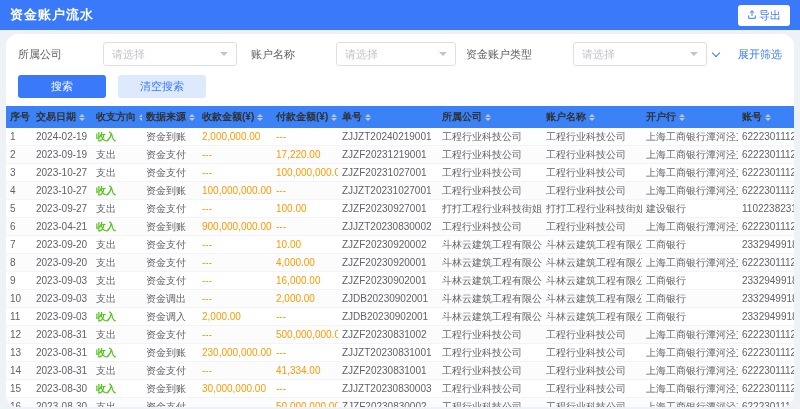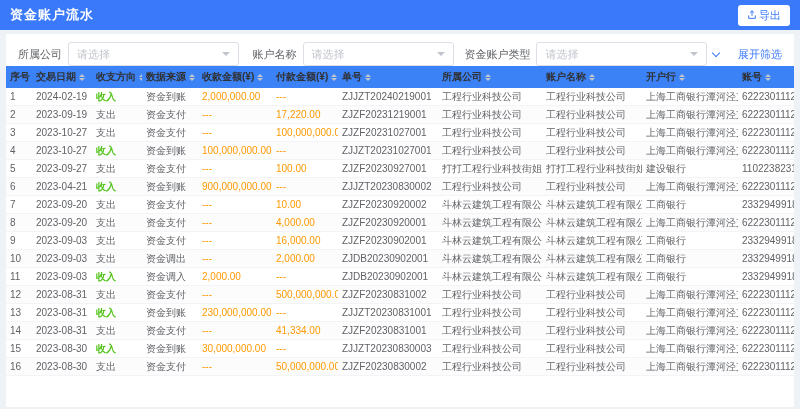--- a/index.html
+++ b/index.html
@@ -5,27 +5,27 @@
   * { margin:0; padding:0; box-sizing:border-box; }
   html,body { width:800px; height:409px; overflow:hidden; background:#eef1f5;
     font-family:"Liberation Sans", sans-serif; }
 
   .topbar { height:30px; background:#3a7afa; display:flex; align-items:center;
     justify-content:space-between; padding:9px 10px; }
   .topbar .title { color:#fff; font-size:13px; font-weight:bold; letter-spacing:1px; }
   .export-btn { background:#fff; color:#3a7afa; font-size:11px; border:none;
     border-radius:3px; padding:3px 9px; display:flex; align-items:center; gap:2px; cursor:pointer; }
 
-  .card { background:#fff; margin:4px 6px 0 6px; height:373px; overflow:hidden; border-radius:0; }
+  .card { background:#fff; margin:4px 6px 0 6px; height:373px; overflow:hidden; border-radius:12px; }
 
   .filters { display:flex; align-items:center; padding:8px 12px 0 12px; font-size:11px; color:#606266; }
   .filters .lbl { margin-right:6px; white-space:nowrap; }
   .select { height:24px; border:1px solid #dcdfe6; border-radius:3px; background:#fff;
     display:flex; align-items:center; justify-content:space-between; padding:0 8px;
-    color:#c0c4cc; font-size:11px; margin-right:14px; cursor:pointer; }
+    color:#c0c4cc; font-size:11px; margin-right:14px; cursor:pointer;margin-left:35px; }
   .sel-company { width:180px; } .sel-account { width:160px; margin-right:10px;} .sel-type { width:180px; margin-right:6px;}
   .caret-down { width:0; height:0; border:4px solid transparent; border-top-color:#c0c4cc; margin-top:4px; }
   .expand { margin-left:auto; color:#3a7afa; display:flex; align-items:center; gap:19px;
     font-size:11px; white-space:nowrap; cursor:pointer; }
   .chev { width:6px; height:6px; border-left:1.5px solid #3a7afa; border-bottom:1.5px solid #3a7afa;
     transform:rotate(-45deg); margin-top:-3px; }
 
   .btn-row { display:flex; gap:12px; padding:9px 12px 8px 12px; }
   .btn { font-size:11px; border:none; border-radius:3px; height:23px; cursor:pointer; }
   .btn-primary { background:#3a7afa; color:#fff; width:88px; }
@@ -83,20 +83,24 @@
     <div class="select sel-type">
       <span>请选择</span>
       <i class="caret-down"></i>
     </div>
     <span class="expand">
       <i class="chev"></i>
       <span>展开筛选</span>
     </span>
   </div>
 
+  <div class="btn-row">
+    <button class="btn btn-primary">搜索</button>
+    <button class="btn btn-light">清空搜索</button>
+  </div>
 
   <table>
     <thead>
       <tr id="header-row">
           <th class="col-index"><span>序号</span></th>
           <th class="col-date"><span>交易日期</span><span class="sort">
               <i class="up"></i>
               <i class="down"></i>
             </span></th>
           <th class="col-direction"><span>收支方向</span><span class="sort">

